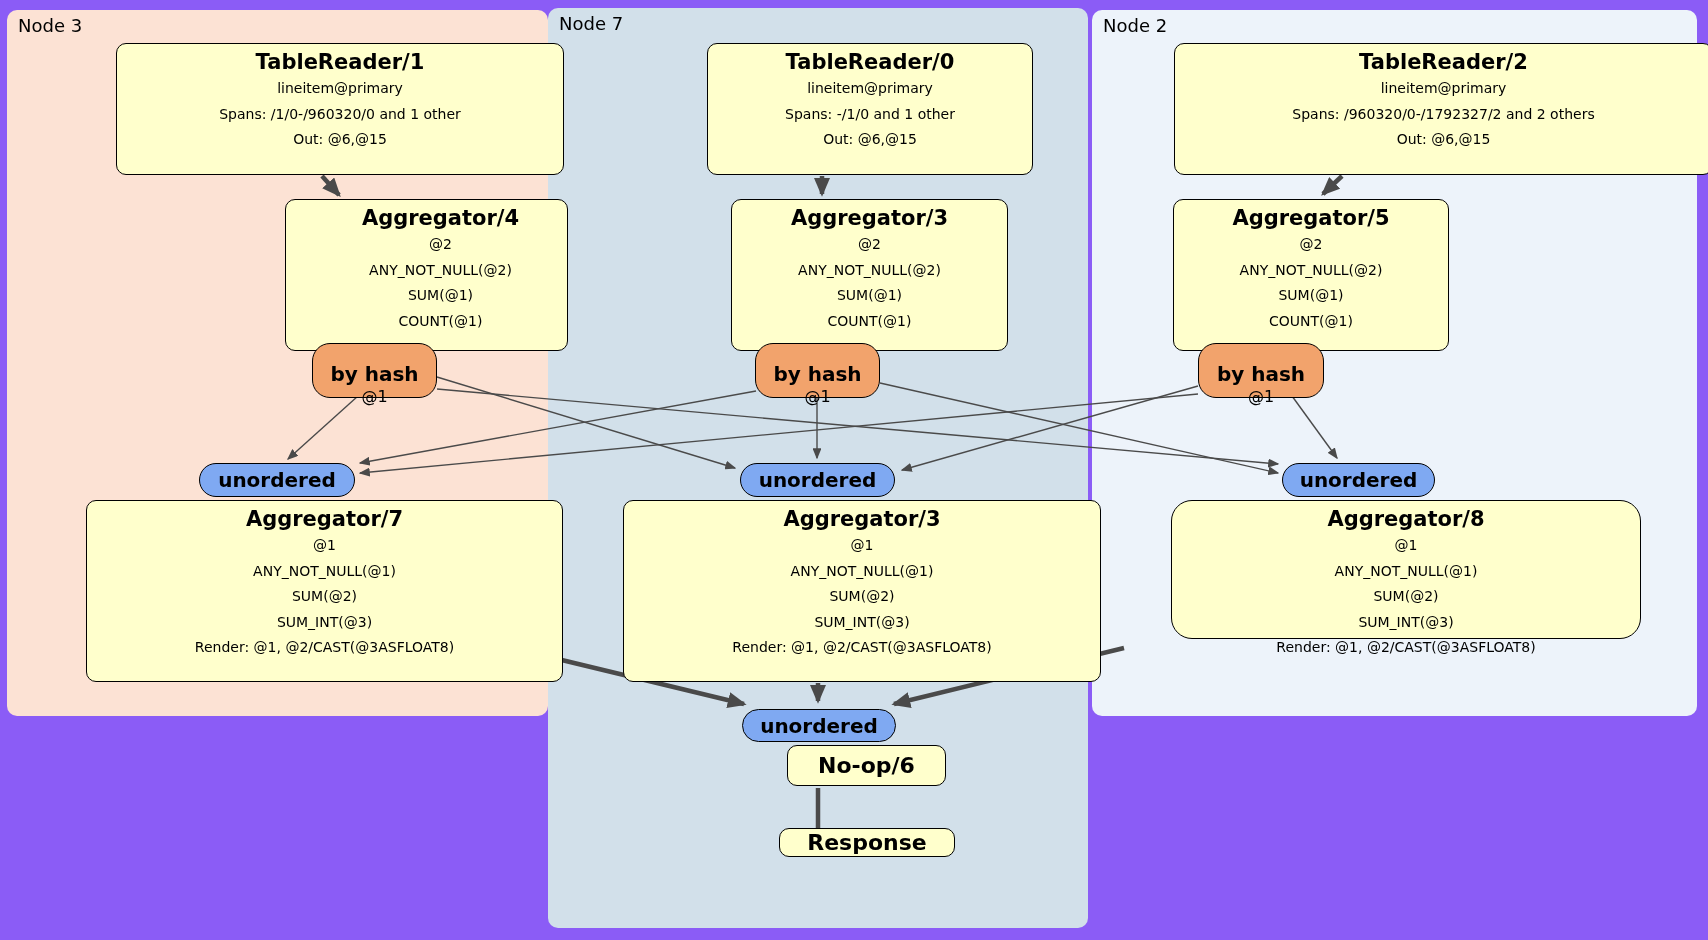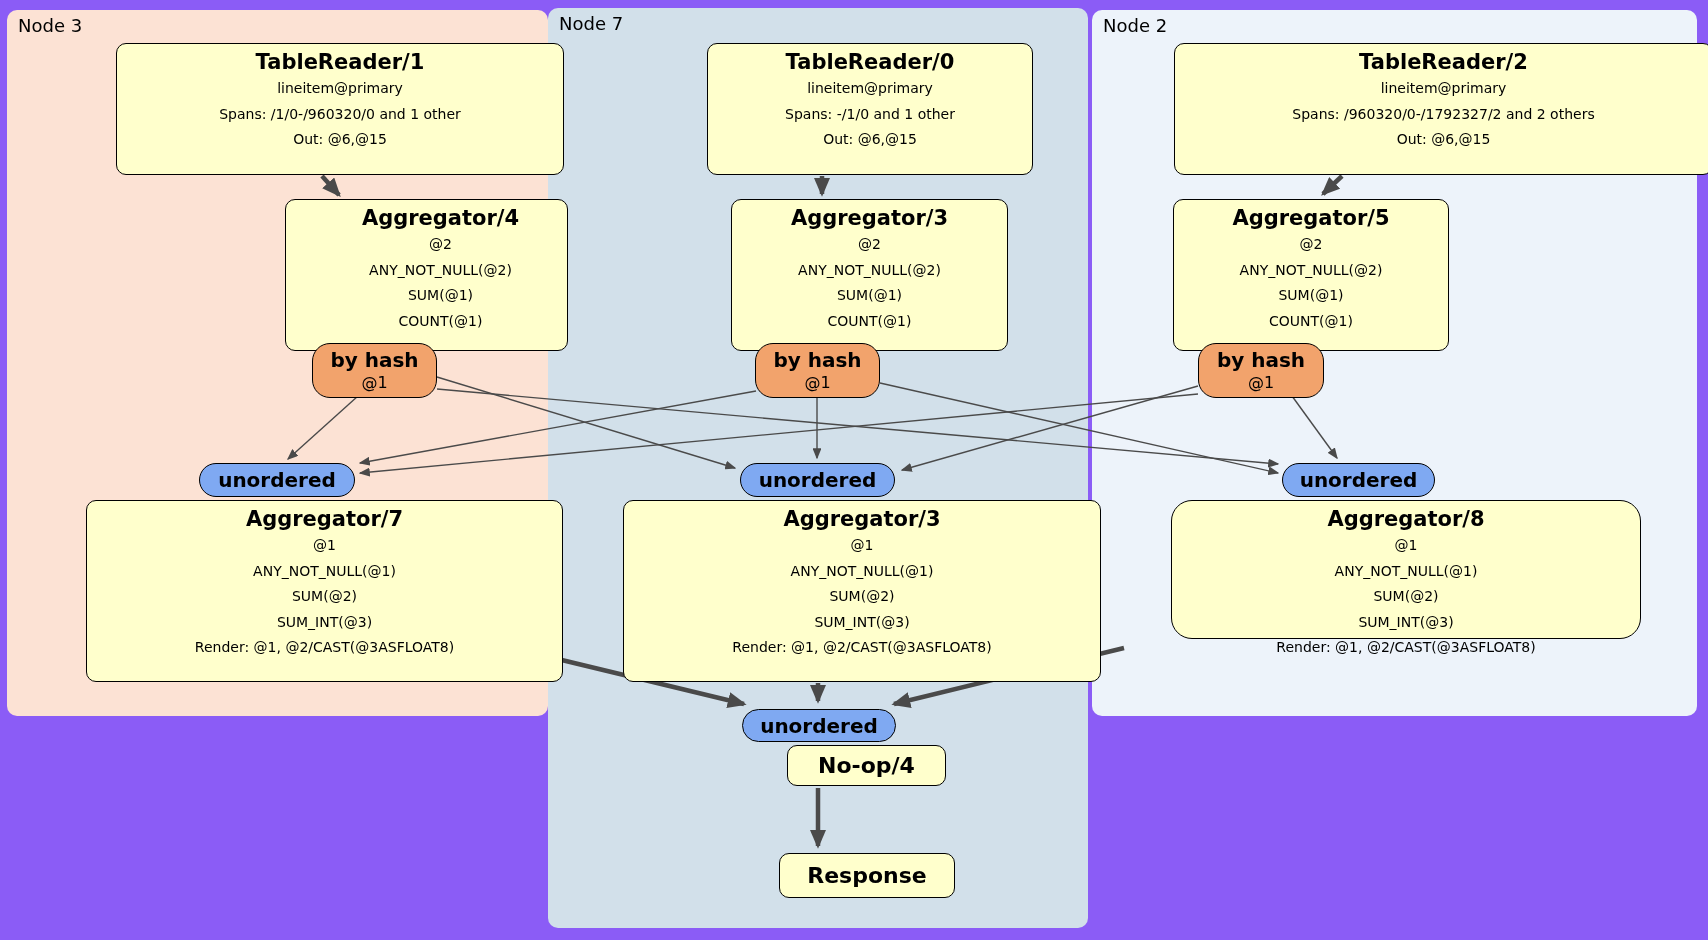--- a/index.html
+++ b/index.html
@@ -16,21 +16,21 @@
     border-radius:10px; text-align:center; z-index:2; box-sizing:border-box;margin-left:48px;
   }
   .ptitle { font-weight:bold; font-size:21px; line-height:27px; padding-top:5px; white-space:nowrap; }
   .pline  { font-size:14px; line-height:25.5px; white-space:nowrap; }
   .single { display:flex; align-items:center; justify-content:center; }
   .single .ptitle { padding-top:0; font-size:22px; }
   .router {
     position:absolute; background:#f2a36c; border:1.5px solid #000;
     border-radius:18px; text-align:center; z-index:3; box-sizing:border-box;
   }
-  .router-label { font-weight:bold; font-size:20px; line-height:25px; padding-top:4px; }
+  .router-label { font-weight:bold; font-size:20px; line-height:25px; padding-top:18px; }
   .router-detail { font-size:16px; line-height:19px; }
   .stream {
     position:absolute; background:#7fa9f2; border:1.5px solid #000;
     border-radius:17px; z-index:3; box-sizing:border-box;
     display:flex; align-items:center; justify-content:center;
     font-weight:bold; font-size:20px;
   }
 </style>
 </head>
 <body>
@@ -166,19 +166,19 @@
     <div class="pline">ANY_NOT_NULL(@1)</div>
     <div class="pline">SUM(@2)</div>
     <div class="pline">SUM_INT(@3)</div>
     <div class="pline">Render: @1, @2/CAST(@3ASFLOAT8)</div>
   </div>
 
   <div class="stream" style="left:742px; top:709px; width:154px; height:33px;">
     <span>unordered</span>
   </div>
   <div class="pbox single" style="left:739px; top:745px; width:159px; height:41px;">
-    <div class="ptitle">No-op/4</div>
+    <div class="ptitle">No-op/6</div>
   </div>
-  <div class="pbox single" style="left:731px; top:853px; width:176px; height:45px;">
+  <div class="pbox single" style="left:731px; top:828px; width:176px; height:29px;">
     <div class="ptitle">Response</div>
   </div>
 
 </div>
 
 </body></html>

